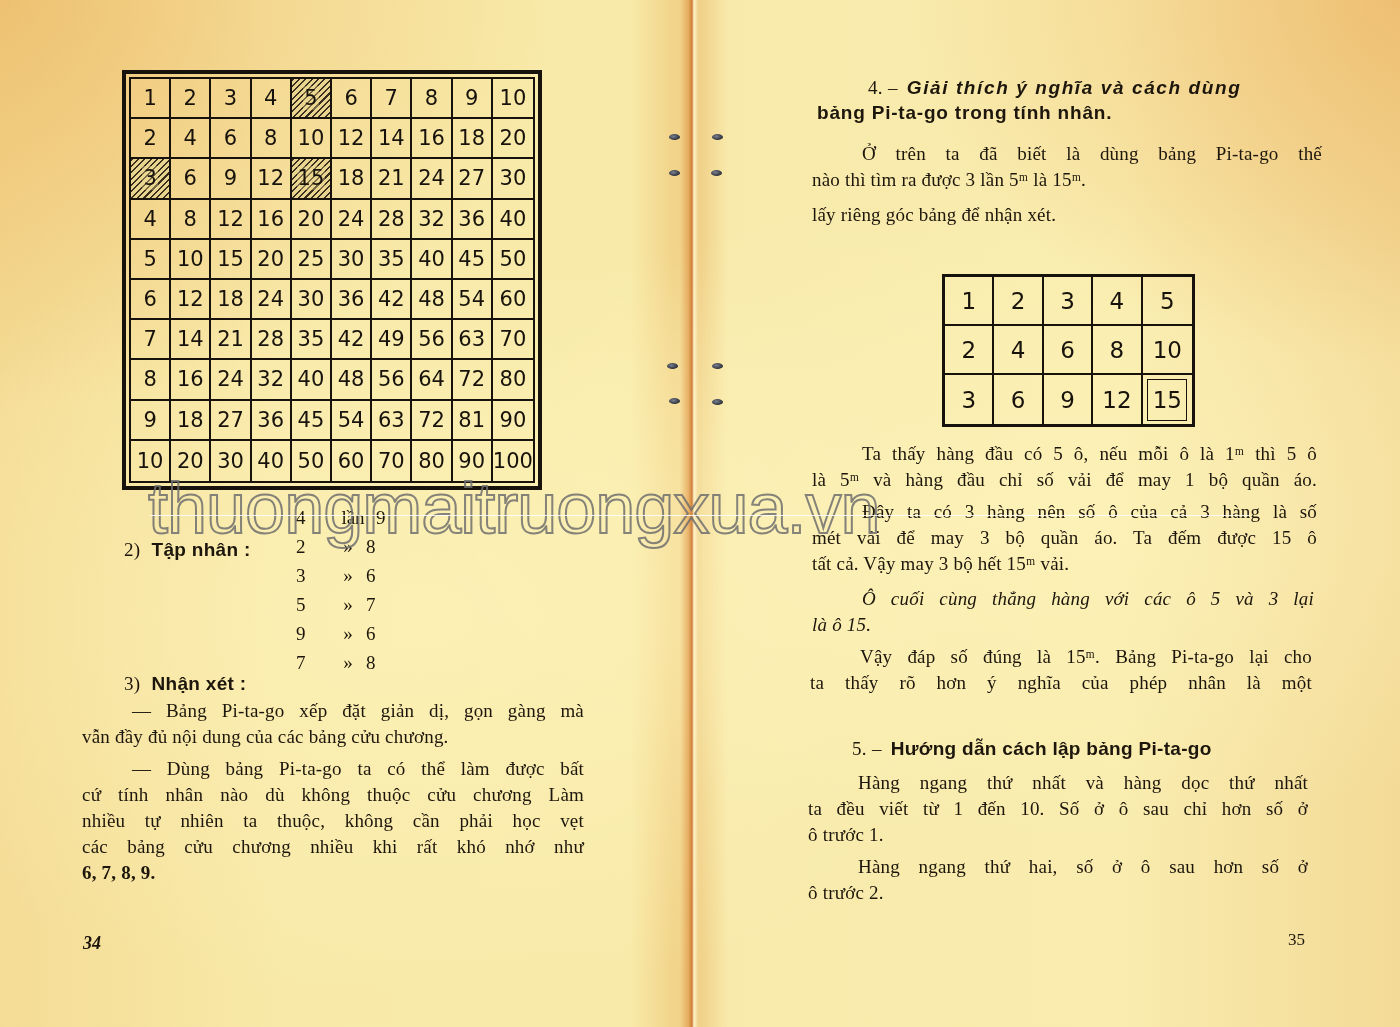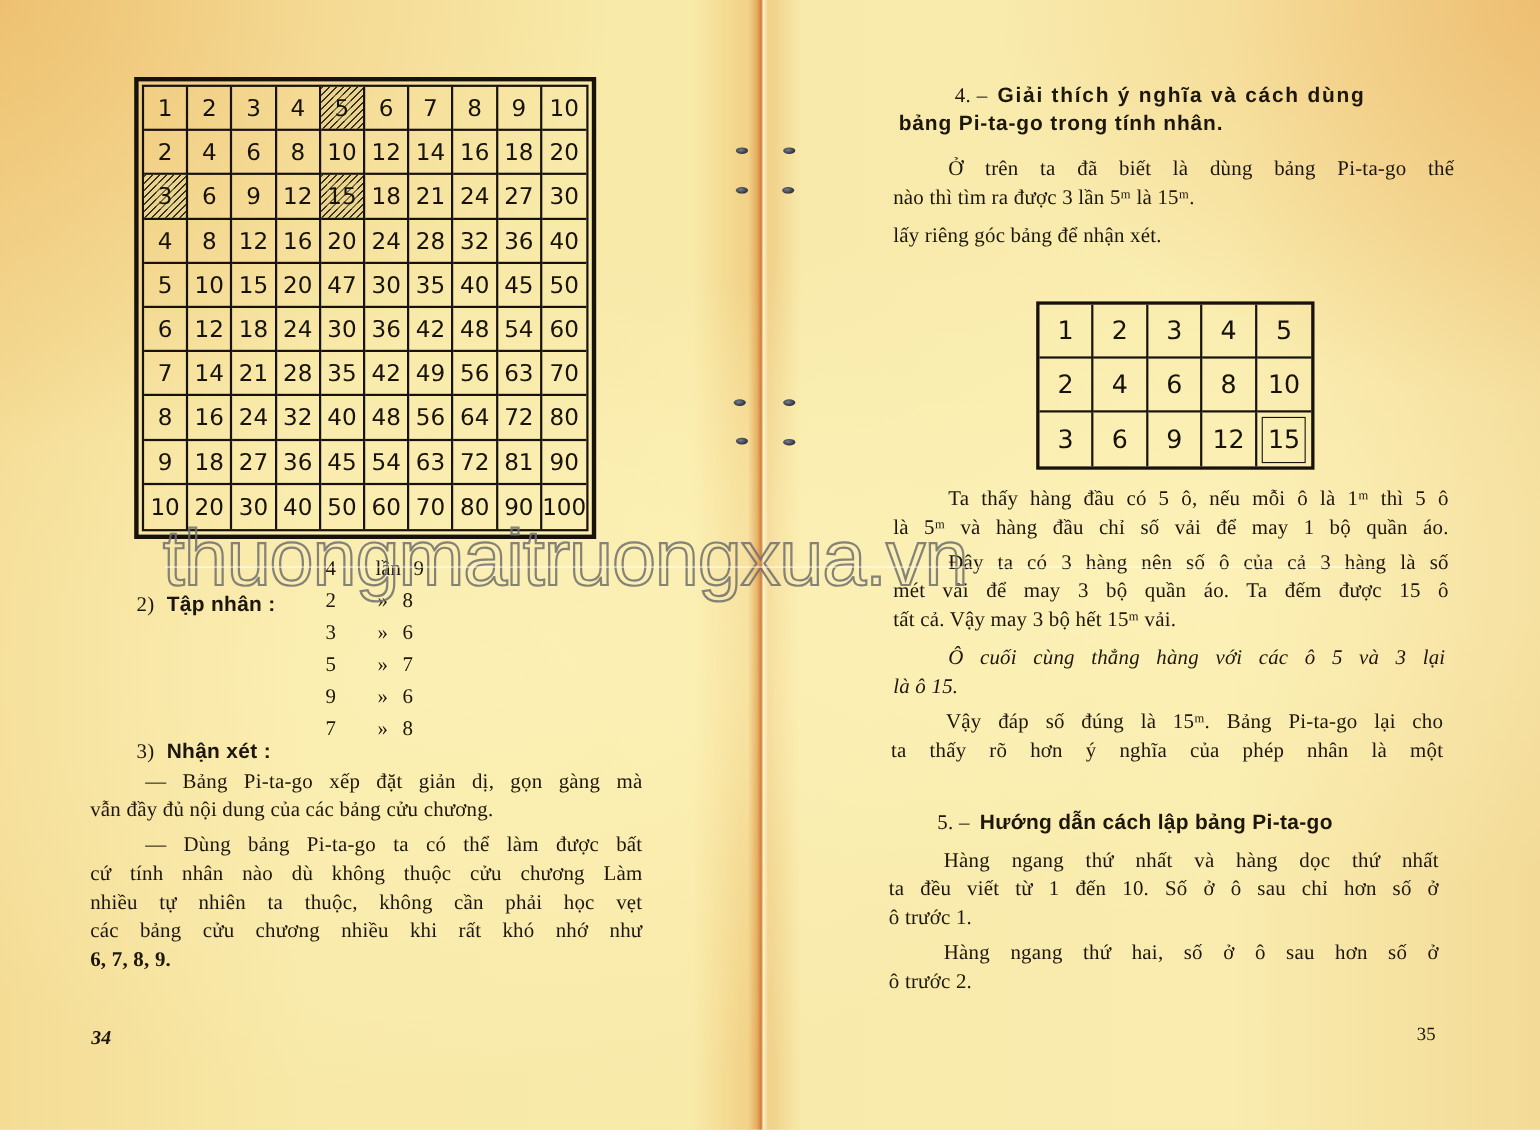--- a/index.html
+++ b/index.html
@@ -255,21 +255,21 @@
           <div class="big-cell">
             <span>10</span>
           </div>
           <div class="big-cell">
             <span>15</span>
           </div>
           <div class="big-cell">
             <span>20</span>
           </div>
           <div class="big-cell">
-            <span>47</span>
+            <span>25</span>
           </div>
           <div class="big-cell">
             <span>30</span>
           </div>
           <div class="big-cell">
             <span>35</span>
           </div>
           <div class="big-cell">
             <span>40</span>
           </div>
@@ -485,21 +485,21 @@
       <span class="line end" style="font-weight:bold;">6, 7, 8, 9.</span>
     </div>
 
     <div class="page-num" style="left:83px;top:914px;margin-top:19px;">34</div>
   </div>
 
   <div class="page page-right" style="left:0;width:1400px;">
 
     <div class="txt" style="left:868px;top:75px;font-size:19px;">
       <span>4. –</span>
-      <span class="bold" style="letter-spacing:1.6px;margin-left:4px;">Giải thích ý nghĩa và cách dùng</span>
+      <span class="bold" style="letter-spacing:1.6px;margin-left:4px;font-style:italic;">Giải thích ý nghĩa và cách dùng</span>
     </div>
     <div class="txt bold" style="left:817px;top:100px;letter-spacing:0.8px;">bảng Pi-ta-go trong tính nhân.</div>
 
     <div class="para" style="left:812px;top:141px;width:510px;">
       <span class="line indent">Ở trên ta đã biết là dùng bảng Pi-ta-go thế</span>
       <span class="line end">nào thì tìm ra được 3 lần 5ᵐ là 15ᵐ.</span>
     </div>
     <div class="para" style="left:812px;top:202px;width:510px;">
       <span class="line end">lấy riêng góc bảng để nhận xét.</span>
     </div>

